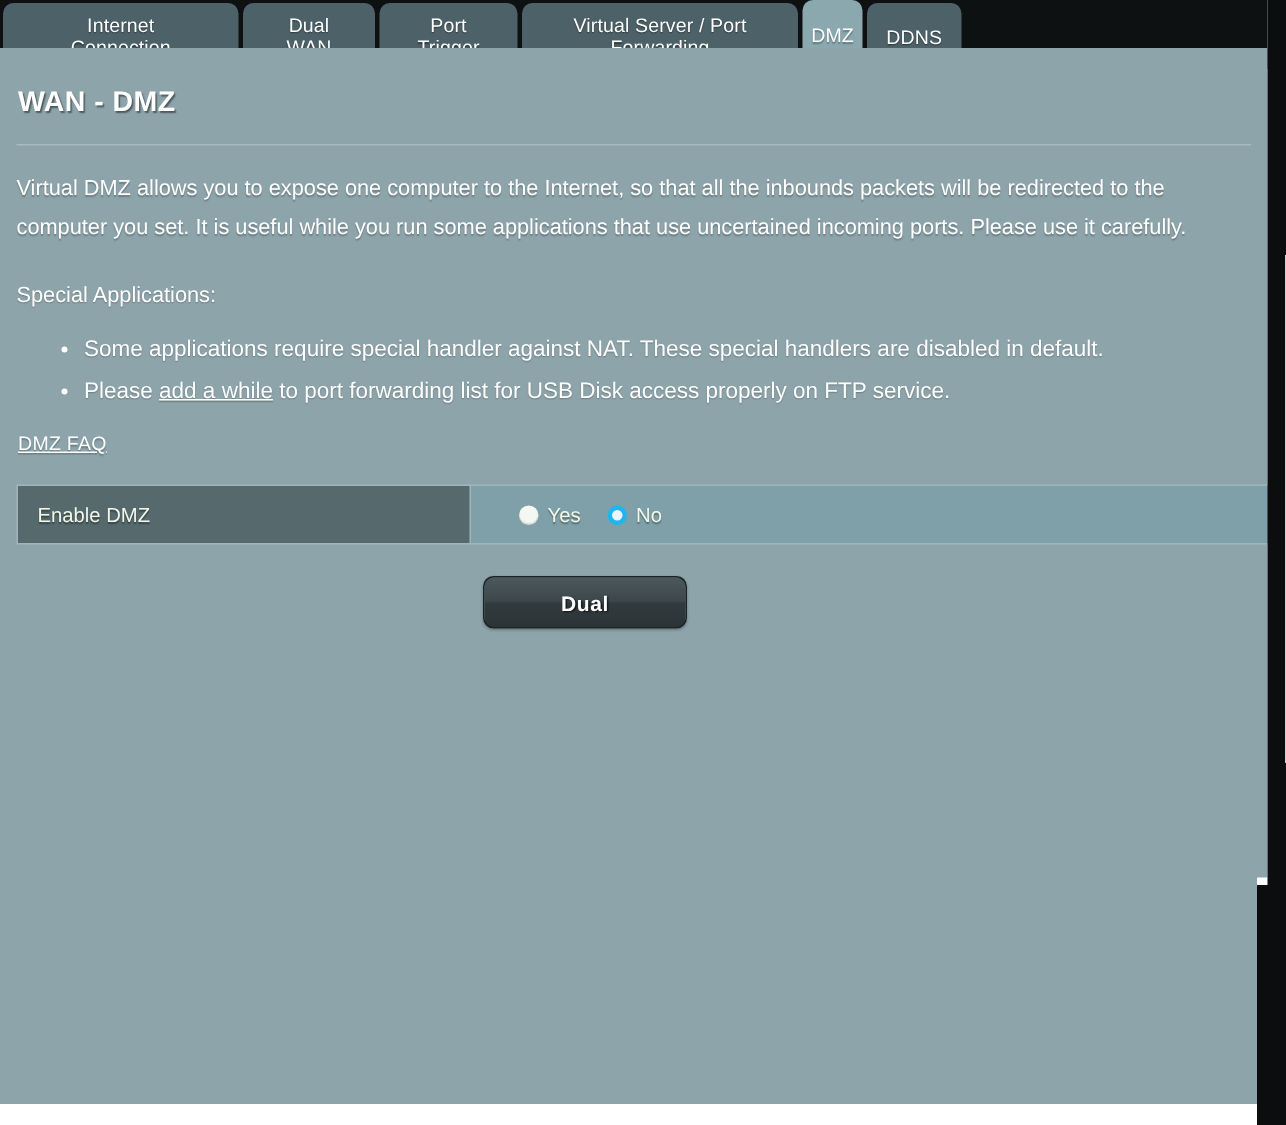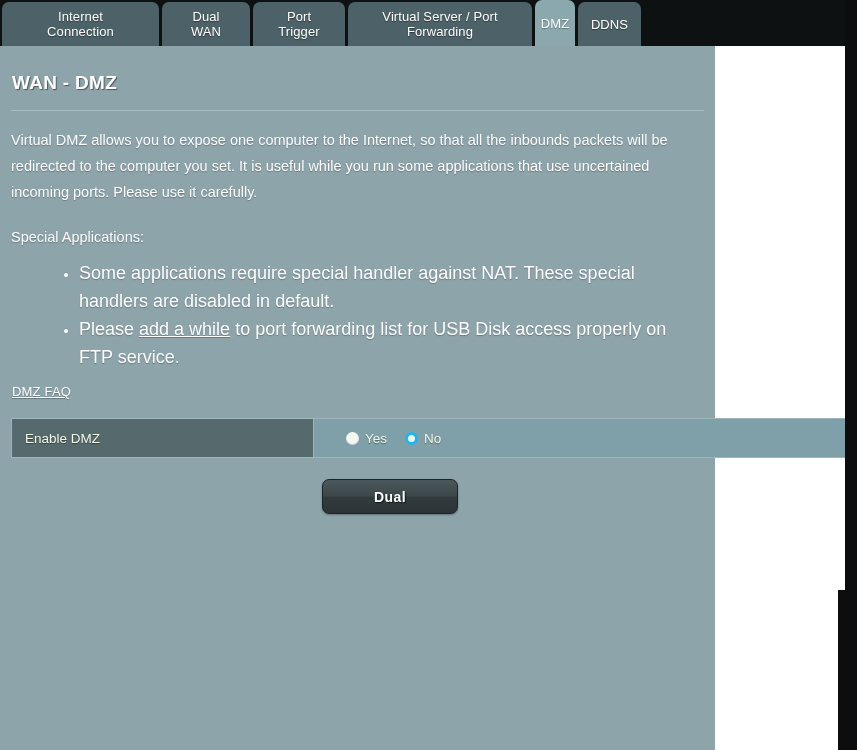--- a/index.html
+++ b/index.html
@@ -86,22 +86,22 @@
     color: #ffffff;
     height: 46px;
     margin-top: 0;
     text-shadow: 0 1px 1px rgba(0,0,0,.3);
   }
 
   
   .panel {
     position: absolute;
     left: 0;
-    top: 46px;
-    width: 715px;
+    top: 32px;
+    width: 845px;
     height: 704px;
     background: #8da4aa;
     padding: 0 11px;
   }
 
   .page-title {
     font-size: 19px;
     font-weight: bold;
     color: #ffffff;
     padding-top: 26px;
@@ -131,25 +131,24 @@
     color: #ffffff;
     text-shadow: 0 1px 1px rgba(0,0,0,.25);
   }
 
   ul.bullets {
     margin: 14px 0 0 0;
     padding-left: 45px;
     list-style: disc;
   }
   ul.bullets li {
-    font-size: 18px;
+    font-size: 15px;
     line-height: 28px;
     color: #ffffff;
     text-shadow: 0 1px 1px rgba(0,0,0,.25);
-    margin-left: 23px;
   }
   ul.bullets li::marker { color: #ffffff; font-size: 13px; }
 
   a.inline-link {
     color: #ffffff;
     text-decoration: underline;
     cursor: pointer;
   }
 
   .faq-link {

